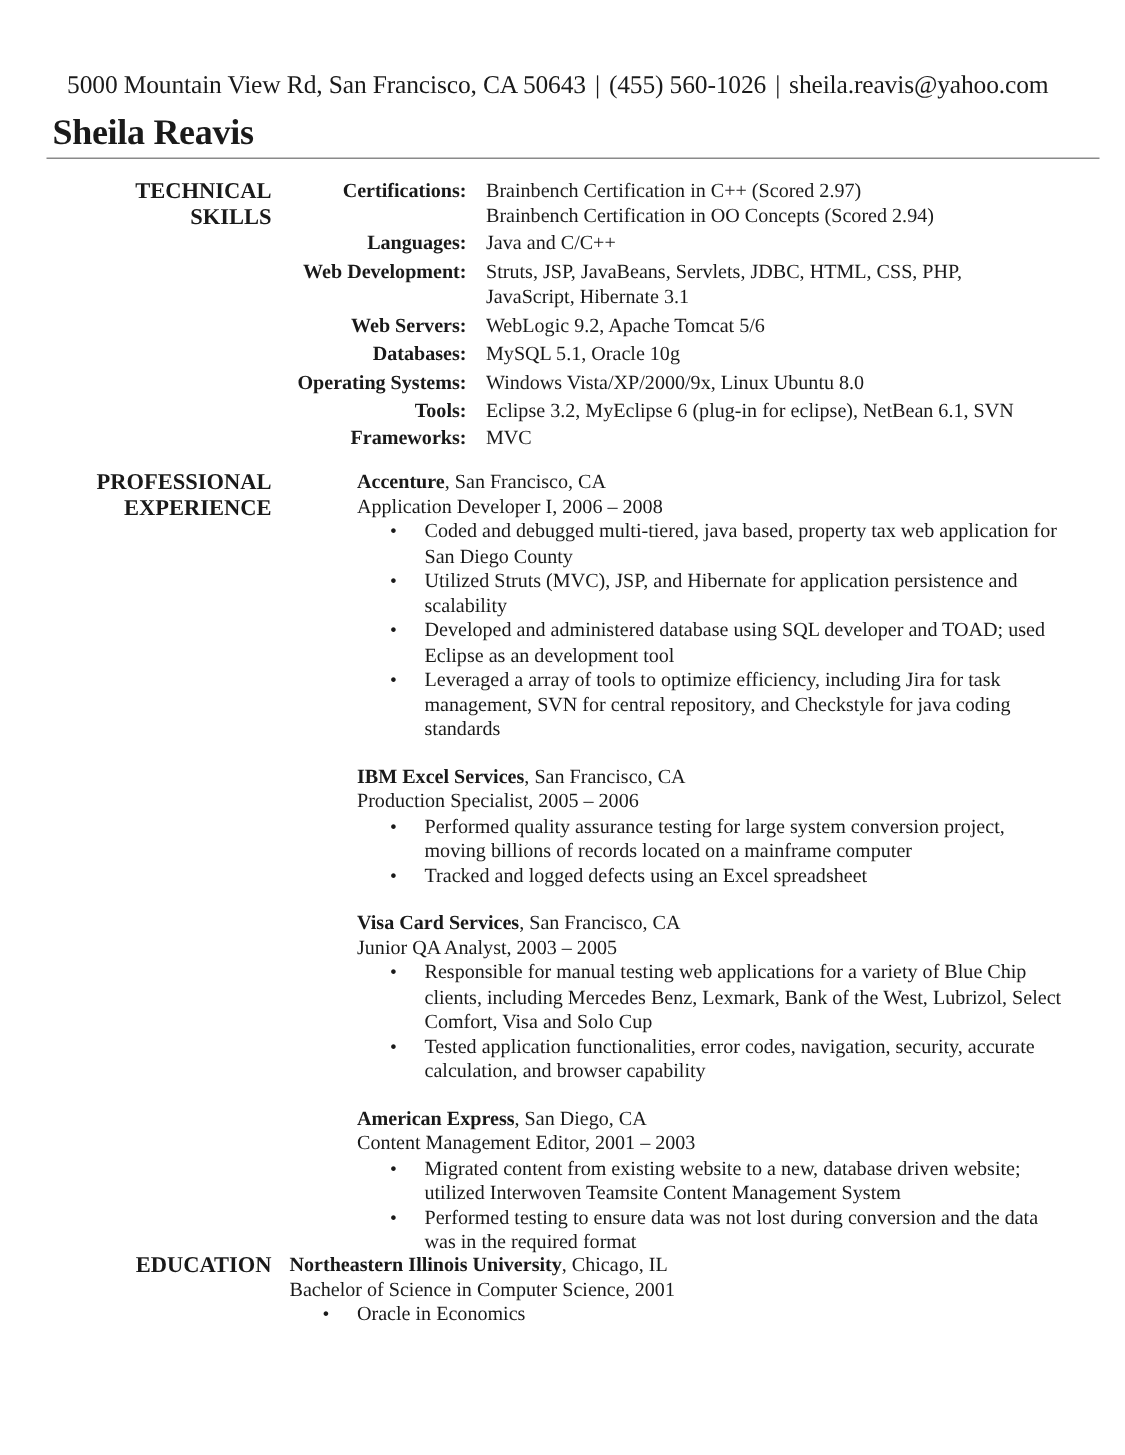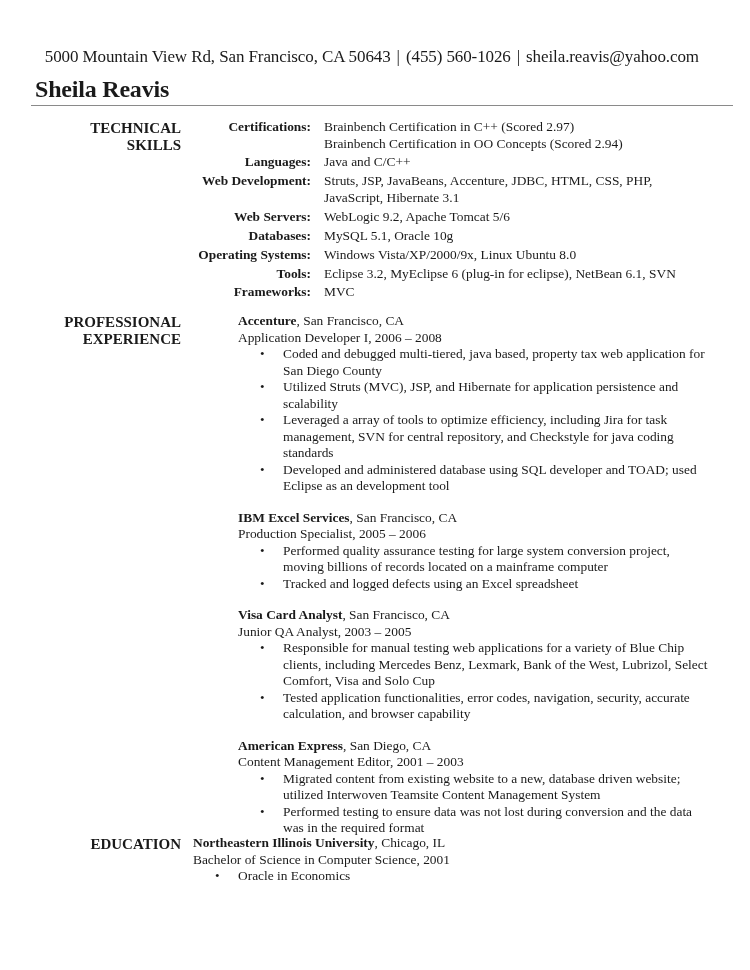--- a/index.html
+++ b/index.html
@@ -68,21 +68,21 @@
   </div>
   <div class="skill-row">
     <div class="skill-key">Languages:</div>
     <div class="skill-val">
       <div>Java and C/C++</div>
     </div>
   </div>
   <div class="skill-row">
     <div class="skill-key">Web Development:</div>
     <div class="skill-val">
-      <div>Struts, JSP, JavaBeans, Accenture, JDBC, HTML, CSS, PHP,</div>
+      <div>Struts, JSP, JavaBeans, Servlets, JDBC, HTML, CSS, PHP,</div>
       <div>JavaScript, Hibernate 3.1</div>
     </div>
   </div>
   <div class="skill-row">
     <div class="skill-key">Web Servers:</div>
     <div class="skill-val">
       <div>WebLogic 9.2, Apache Tomcat 5/6</div>
     </div>
   </div>
   <div class="skill-row">
@@ -116,34 +116,34 @@
   <div>EXPERIENCE</div>
 </div>
 
 <div class="exp">
   <div class="job">
     <div class="job-head"><b>Accenture</b><span>, San Francisco, CA</span></div>
     <div class="job-title">Application Developer I, 2006 – 2008</div>
     <ul class="bullets">
       <li>Coded and debugged multi-tiered, java based, property tax web application for San Diego County</li>
       <li>Utilized Struts (MVC), JSP, and Hibernate for application persistence and scalability</li>
+      <li>Developed and administered database using SQL developer and TOAD; used Eclipse as an development tool</li>
       <li>Leveraged a array of tools to optimize efficiency, including Jira for task management, SVN for central repository, and Checkstyle for java coding standards</li>
-      <li>Developed and administered database using SQL developer and TOAD; used Eclipse as an development tool</li>
     </ul>
   </div>
   <div class="job">
     <div class="job-head"><b>IBM Excel Services</b><span>, San Francisco, CA</span></div>
     <div class="job-title">Production Specialist, 2005 – 2006</div>
     <ul class="bullets">
       <li>Performed quality assurance testing for large system conversion project, moving billions of records located on a mainframe computer</li>
       <li>Tracked and logged defects using an Excel spreadsheet</li>
     </ul>
   </div>
   <div class="job">
-    <div class="job-head"><b>Visa Card Analyst</b><span>, San Francisco, CA</span></div>
+    <div class="job-head"><b>Visa Card Services</b><span>, San Francisco, CA</span></div>
     <div class="job-title">Junior QA Analyst, 2003 – 2005</div>
     <ul class="bullets">
       <li>Responsible for manual testing web applications for a variety of Blue Chip clients, including Mercedes Benz, Lexmark, Bank of the West, Lubrizol, Select Comfort, Visa and Solo Cup</li>
       <li>Tested application functionalities, error codes, navigation, security, accurate calculation, and browser capability</li>
     </ul>
   </div>
   <div class="job">
     <div class="job-head"><b>American Express</b><span>, San Diego, CA</span></div>
     <div class="job-title">Content Management Editor, 2001 – 2003</div>
     <ul class="bullets">

